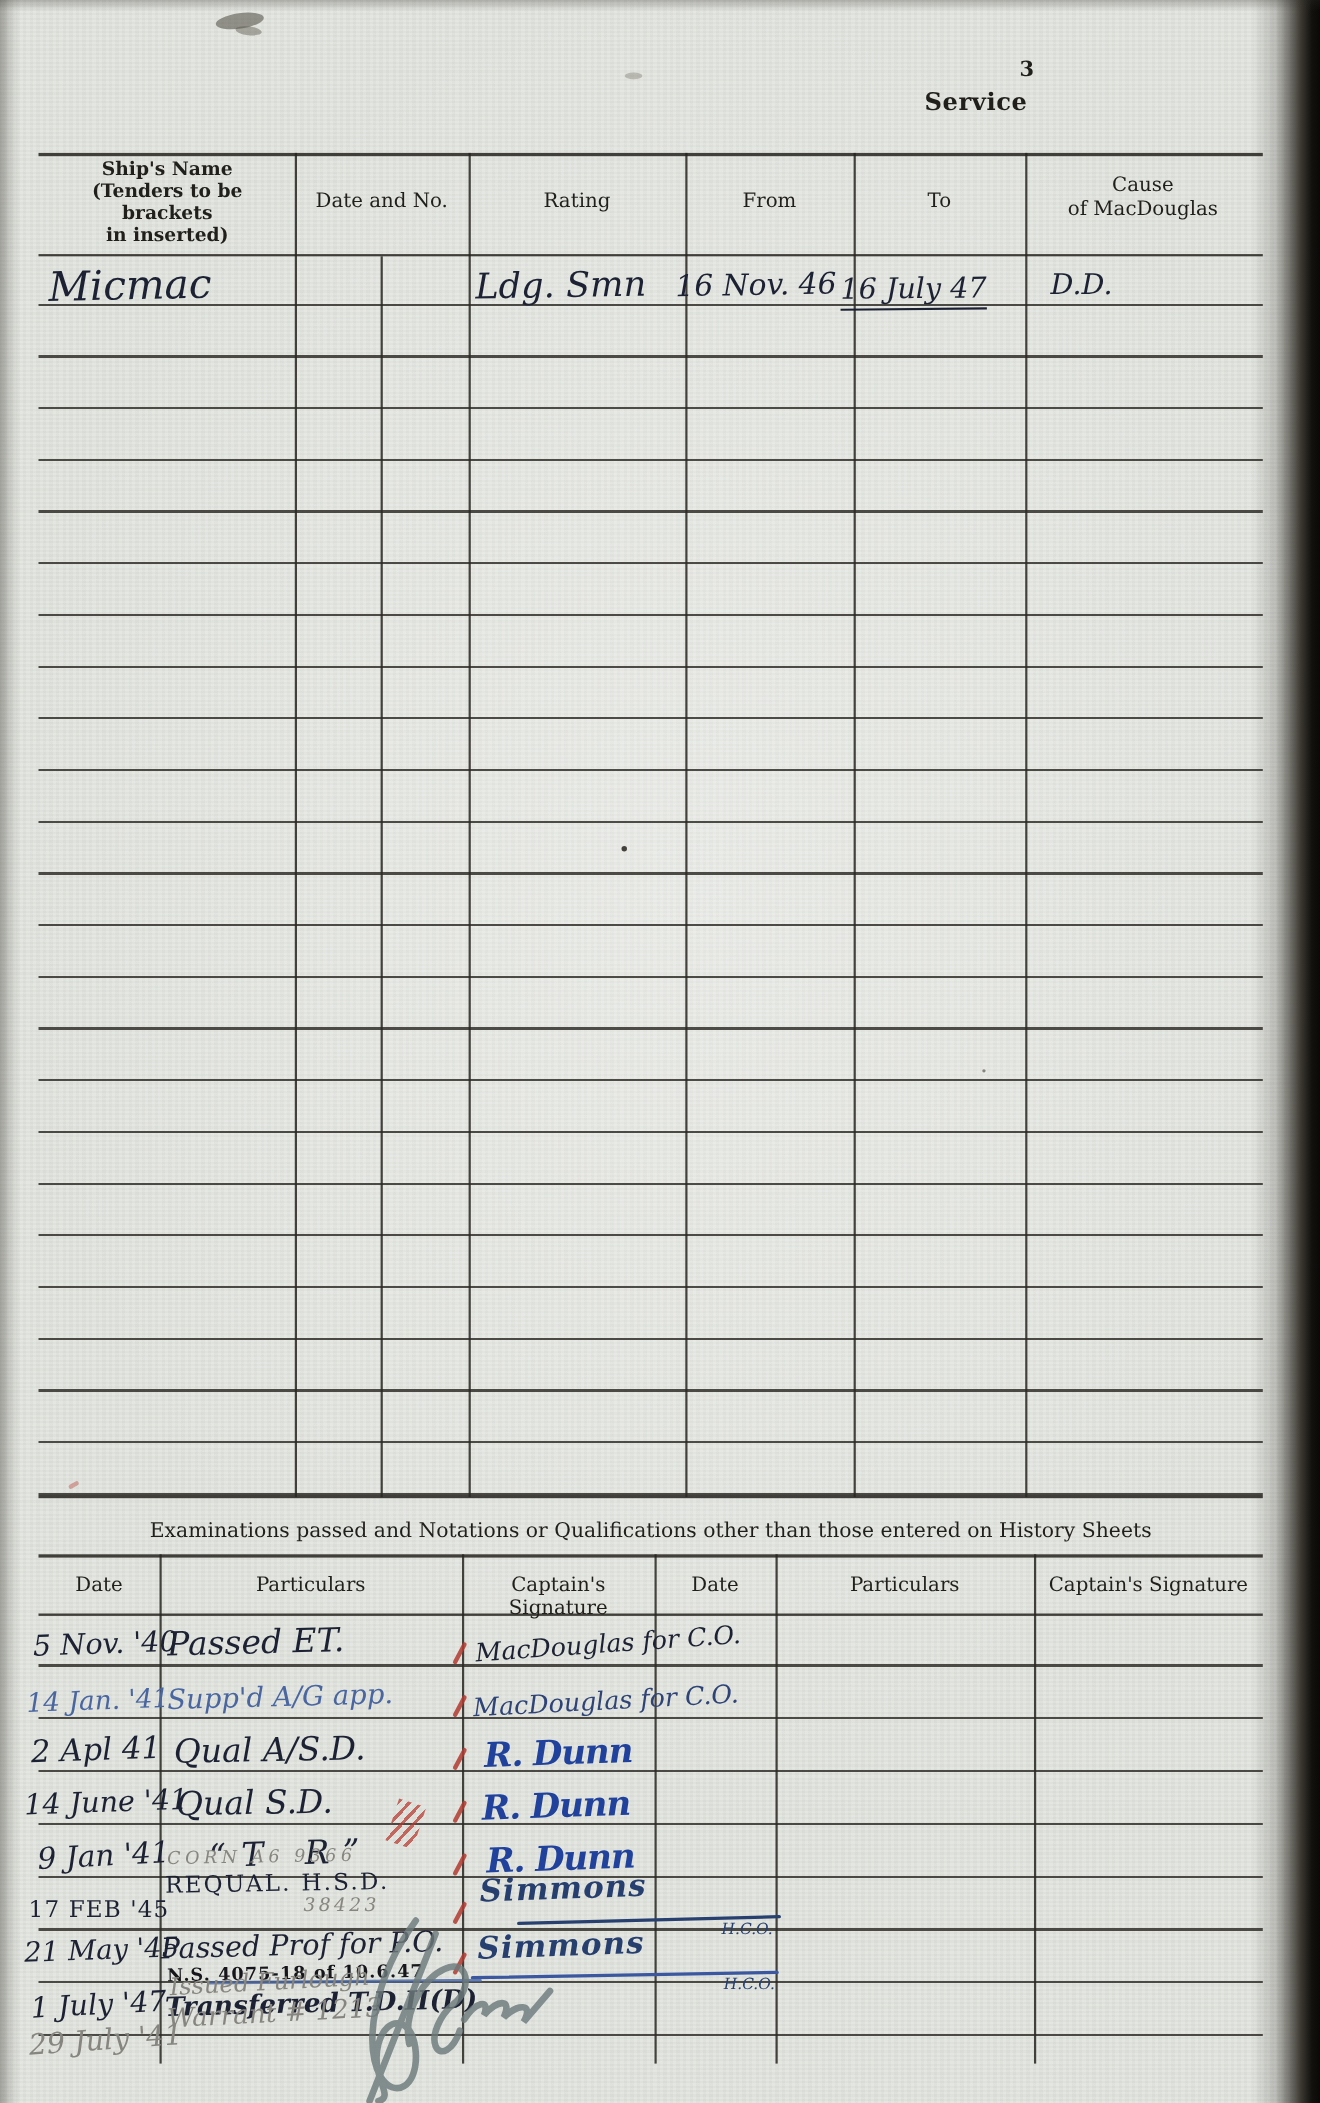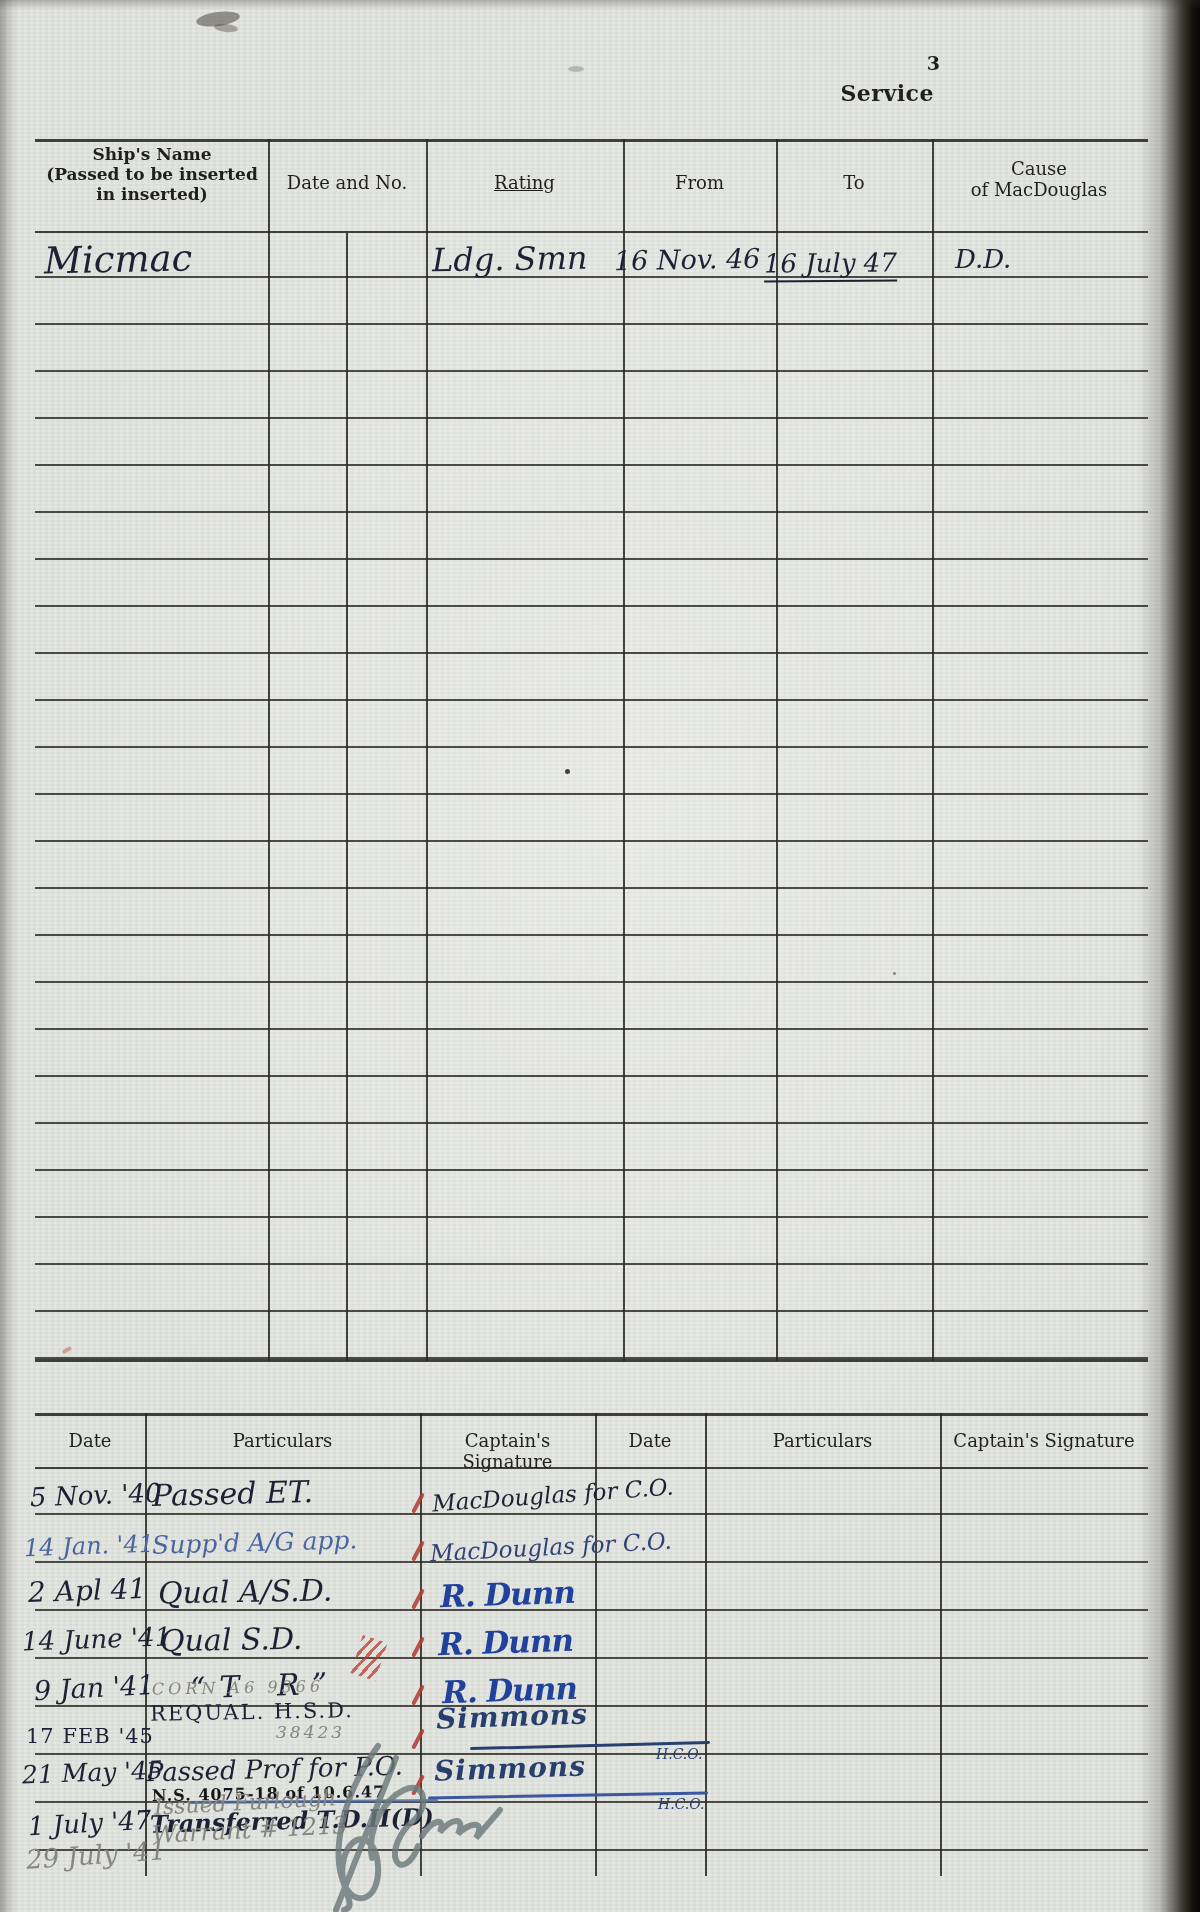--- a/index.html
+++ b/index.html
@@ -56,39 +56,40 @@
     <div class="vline" style="left:426px;top:139px;height:1222px;"></div>
     <div class="vline" style="left:623px;top:139px;height:1222px;"></div>
     <div class="vline" style="left:776px;top:139px;height:1222px;"></div>
     <div class="vline" style="left:932px;top:139px;height:1222px;"></div>
 
     <div class="rowlines" style="left:35px;top:231px;width:1113px;height:1130px;"></div>
     <div class="hline" style="left:35px;top:1359px;width:1113px;height:3px;"></div>
 
     <div class="abs print ctr" style="left:40px;top:144px;width:224px;font-size:17px;line-height:20px;font-weight:bold;">
       <div>Ship's Name</div>
-      <div>(Passed to be inserted</div>
+      <div>(Tenders to be brackets</div>
       <div>in inserted)</div>
     </div>
     <div class="abs print ctr" style="left:270px;top:172px;width:154px;font-size:18px;">Date and No.</div>
-    <div class="abs print ctr" style="left:428px;top:172px;width:193px;font-size:18px;text-decoration:underline;">Rating</div>
+    <div class="abs print ctr" style="left:428px;top:172px;width:193px;font-size:18px;">Rating</div>
     <div class="abs print ctr" style="left:625px;top:172px;width:149px;font-size:18px;">From</div>
     <div class="abs print ctr" style="left:778px;top:172px;width:152px;font-size:18px;">To</div>
     <div class="abs print ctr" style="left:936px;top:158px;width:206px;font-size:18px;line-height:21px;">
       <div>Cause</div>
       <div>of MacDouglas</div>
     </div>
 
     <div class="abs hw ink-black" style="left:44px;top:238px;font-size:37px;transform:rotate(-1.2deg);">Micmac</div>
     <div class="abs hw ink-black" style="left:432px;top:240px;font-size:32px;transform:rotate(-1deg);">Ldg. Smn</div>
     <div class="abs hw ink-black" style="left:614px;top:244px;font-size:27px;transform:rotate(-1deg);">16 Nov. 46</div>
     <div class="abs hw ink-black" style="left:764px;top:248px;font-size:26px;border-bottom:2px solid #1c2133;padding-bottom:2px;transform:rotate(-.5deg);">16 July 47</div>
     <div class="abs hw ink-black" style="left:955px;top:244px;font-size:26px;">D.D.</div>
   </div>
 
+  <div class="abs print ctr" style="left:35px;top:1381px;width:1113px;font-size:18.5px;">Examinations passed and Notations or Qualifications other than those entered on History Sheets</div>
 
   <div>
     <div class="hline" style="left:35px;top:1413px;width:1113px;height:3px;"></div>
     <div class="hline" style="left:35px;top:1467px;width:1113px;height:1.5px;"></div>
     <div class="vline" style="left:145px;top:1413px;height:463px;"></div>
     <div class="vline" style="left:420px;top:1413px;height:463px;"></div>
     <div class="vline" style="left:595px;top:1413px;height:463px;"></div>
     <div class="vline" style="left:705px;top:1413px;height:463px;"></div>
     <div class="vline" style="left:940px;top:1413px;height:463px;"></div>
     <div class="rowlines2" style="left:35px;top:1467px;width:1113px;height:386px;"></div>

